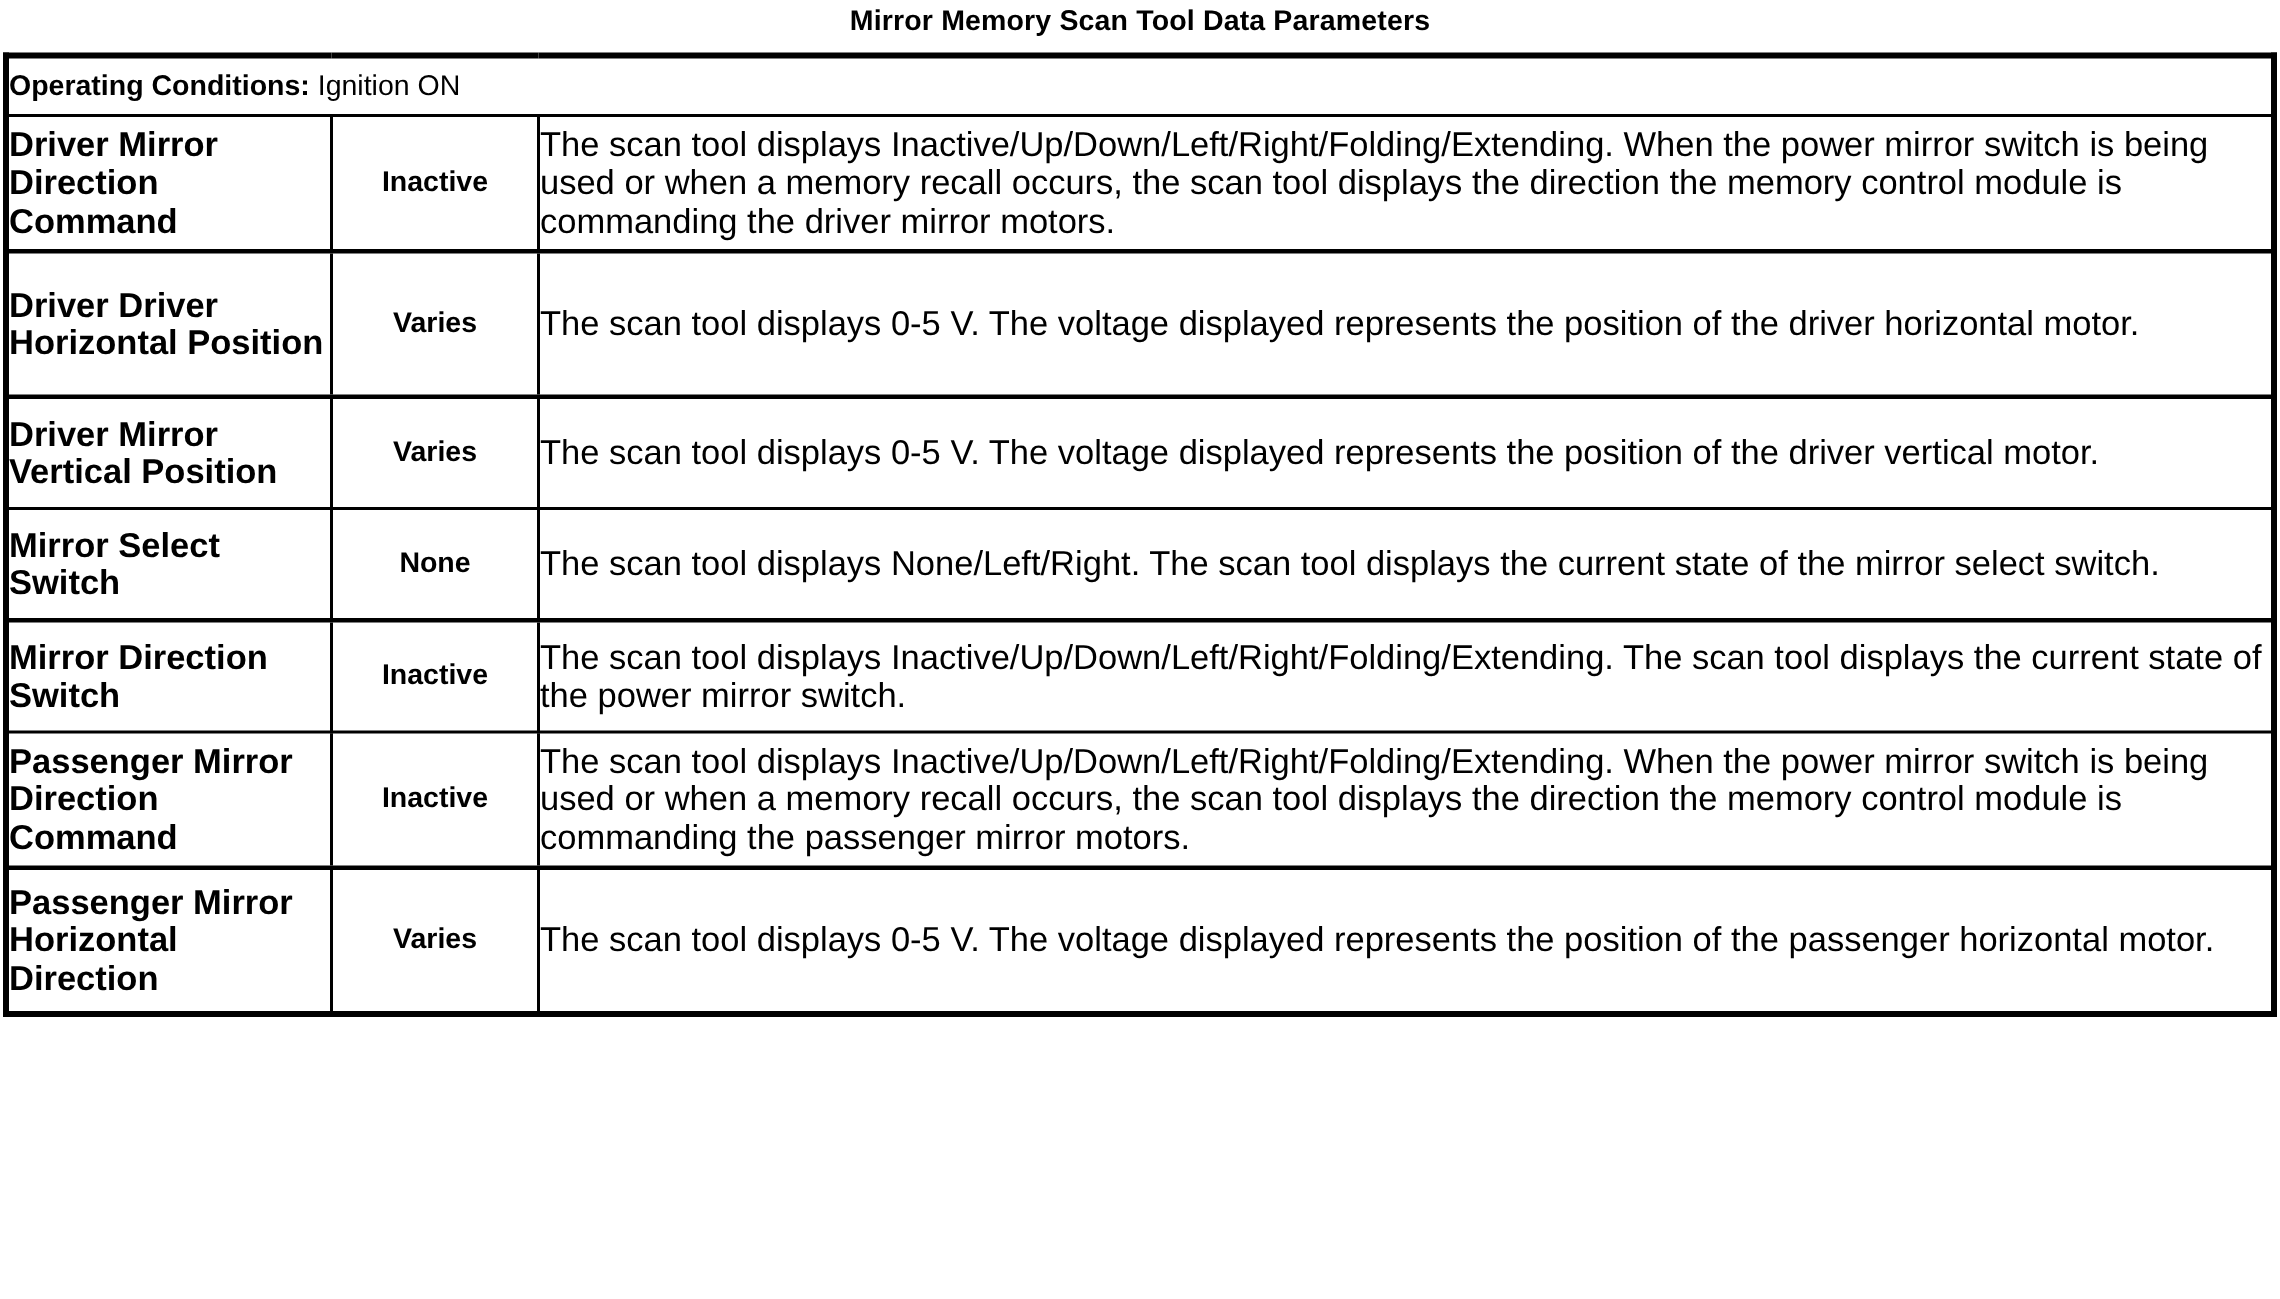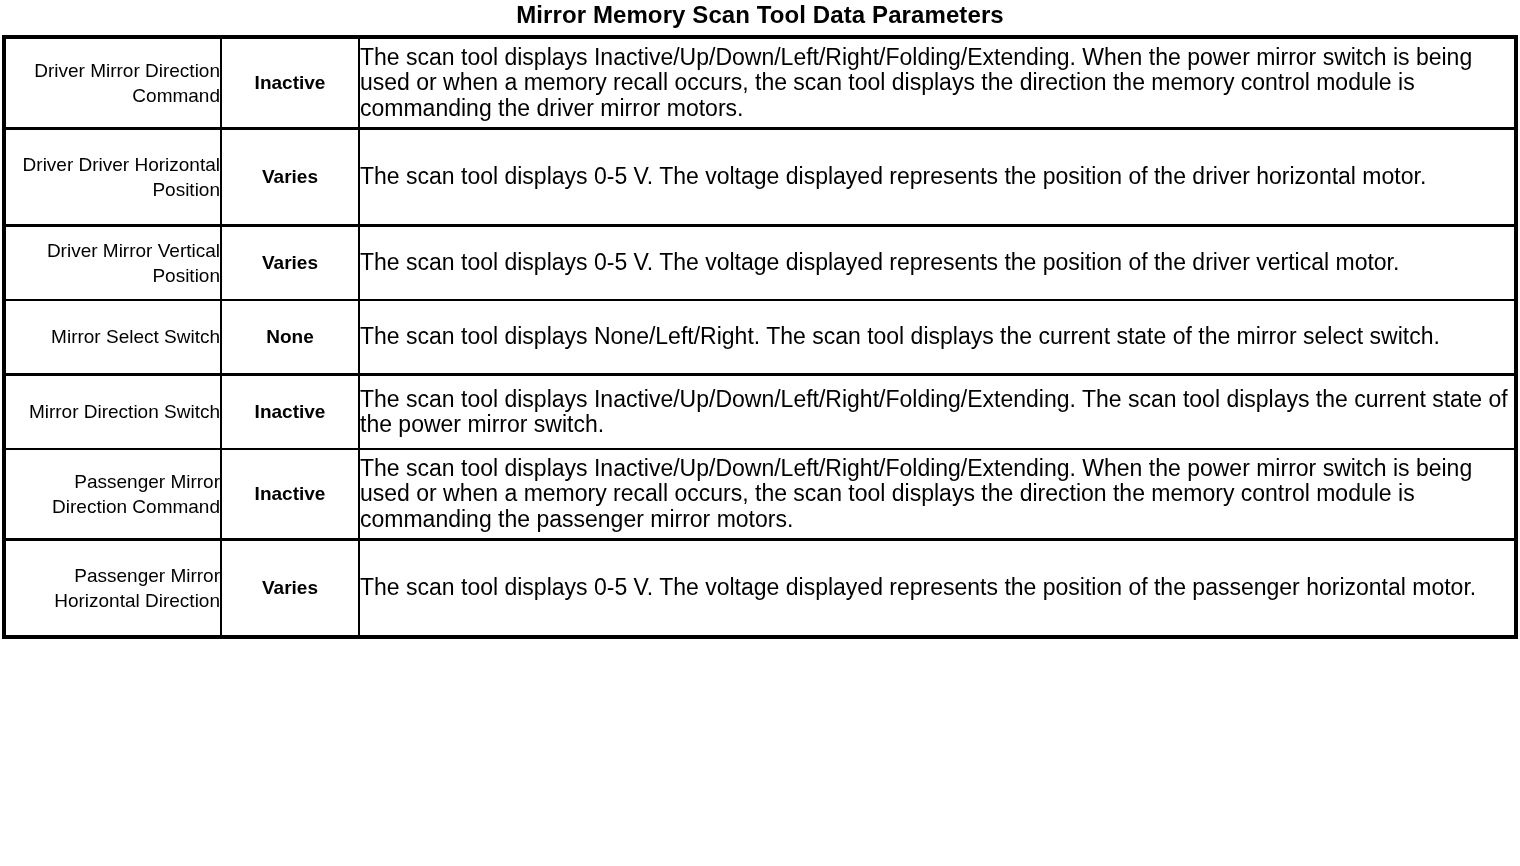--- a/index.html
+++ b/index.html
@@ -18,21 +18,21 @@
   .page {
     position: relative;
     width: 1520px;
     height: 866px;
     box-sizing: border-box;
   }
 
   .table-title {
     text-align: center;
     font-weight: bold;
-    font-size: 24px;
+    font-size: 19px;
     line-height: 22px;
     padding-top: 4px;
     padding-bottom: 9px;
     letter-spacing: 0.1px;
   }
 
   table.param-table {
     width: 1516px;
     margin: 0 2px;
     border-collapse: collapse;
@@ -72,25 +72,26 @@
   }
   .oc-label {
     font-weight: bold;
   }
   .oc-value {
     font-weight: normal;
   }
 
   
   .cell-param {
-    font-size: 19px;
+    font-size: 23px;
     line-height: 25.5px;
-    text-align: right;
+    text-align: left;
     padding: 6px 4px 6px 8px;
     vertical-align: middle;
+    font-weight: bold;
   }
   .cell-value {
     font-size: 19px;
     line-height: 24px;
     text-align: center;
     vertical-align: middle;
     padding: 6px 4px;
     font-weight: bold;
   }
   .cell-def {
@@ -119,20 +120,26 @@
   <div class="table-title">Mirror Memory Scan Tool Data Parameters</div>
 
   <table class="param-table">
     <colgroup>
       <col class="c-param">
       <col class="c-value">
       <col class="c-def">
     </colgroup>
     <tbody>
 
+      <tr>
+        <td class="oc-cell" colspan="3">
+          <span class="oc-label">Operating Conditions:</span>
+          <span class="oc-value">Ignition ON</span>
+        </td>
+      </tr>
 
       <tr class="r-3line rule-heavy">
         <td class="cell-param">Driver Mirror Direction Command</td>
         <td class="cell-value">Inactive</td>
         <td class="cell-def">The scan tool displays Inactive/Up/Down/Left/Right/Folding/Extending. When the power mirror switch is being used or when a memory recall occurs, the scan tool displays the direction the memory control module is commanding the driver mirror motors.</td>
       </tr>
 
       <tr class="r-4line rule-heavy">
         <td class="cell-param">Driver Driver Horizontal Position</td>
         <td class="cell-value">Varies</td>

